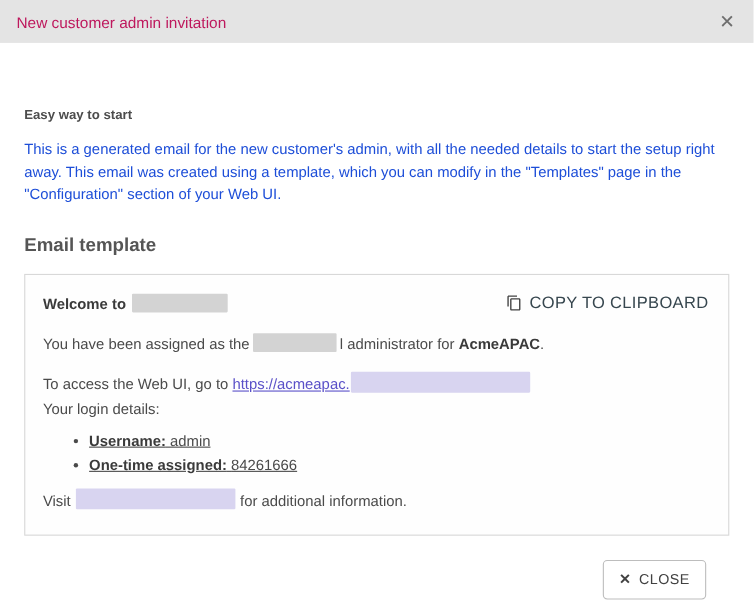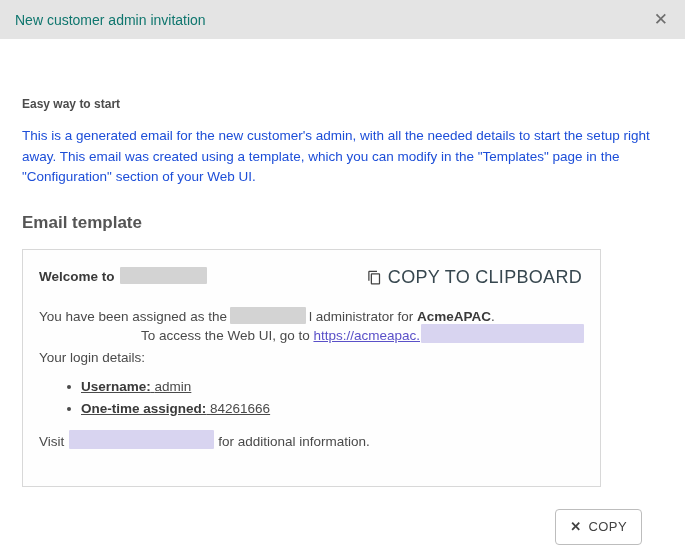--- a/index.html
+++ b/index.html
@@ -11,21 +11,21 @@
     overflow:hidden;
   }
   .dialog{width:685px;height:554px;position:relative;background:#fff;}
 
   
   .dialog-header{
     height:39px;background:#e4e4e4;
     display:flex;align-items:center;justify-content:space-between;
     padding:0 15px;box-sizing:border-box;
   }
-  .dialog-title{font-size:14px;color:#0f766e;}
+  .dialog-title{font-size:14px;color:#be185d;}
   .header-close{
     font-size:17px;color:#6e6e6e;cursor:pointer;line-height:1;
     padding:2px;user-select:none;
   }
 
   
   .dialog-body{padding:0 22px;}
   .page-heading{
     margin:58px 0 0 0;font-size:12px;font-weight:bold;color:#4c4c4c;
   }
@@ -33,48 +33,48 @@
     margin:15px 0 0 0;font-size:13.5px;line-height:20.5px;color:#1d4ed8;
     max-width:641px;
   }
   .section-label{
     margin:25px 0 0 0;font-size:17px;font-weight:bold;color:#555;
   }
 
   
   .email-box{
     margin-top:16px;border:1px solid #d8d8d8;background:#fefefe;
-    box-sizing:border-box;width:579px;height:238px;
+    box-sizing:border-box;width:641px;height:238px;
     padding:17px 16px 12px 16px;
     font-size:13.5px;color:#4a4a4a;
   }
   .email-topline{display:flex;justify-content:space-between;align-items:flex-start;}
   .bold{font-weight:bold;color:#3a3a3a;}
   .copy-btn{
     display:flex;align-items:center;gap:6px;
     background:none;border:none;cursor:pointer;
     font-family:"Liberation Sans", sans-serif;
-    font-size:18px;color:#37474f;letter-spacing:.3px;
+    font-size:15px;color:#37474f;letter-spacing:.3px;
     padding:0;margin-right:2px;
   }
   .copy-btn svg{display:block;}
 
   .redact{
     display:inline-block;height:17px;vertical-align:text-bottom;
     border-radius:1px;
   }
   .redact-gray{background:#d3d3d3;}
   .redact-lav{background:#d8d4f0;}
   .r-welcome{width:87px;margin-left:5px;}
   .r-assigned{width:76px;margin:0 3px;}
   .r-link{width:163px;height:19px;margin-left:1px;}
   .r-visit{width:145px;height:19px;margin:0 4px 0 5px;}
 
   .line-assigned{margin-top:19px;}
-  .line-link{line-height:22px;text-align:right;}
+  .line-link{margin-top:18px;line-height:22px;}
   .line-login{line-height:22px;}
   .email-link{color:#5a50c8;text-decoration:underline;cursor:pointer;}
   .login-list{
     margin:7px 0 0 0;padding:0 0 0 42px;list-style:none;text-decoration:underline;
   }
   .login-list li{line-height:22px;position:relative;}
   .login-list li::before{
     content:"";position:absolute;left:-14px;top:9px;
     width:4px;height:4px;border-radius:50%;background:#4a4a4a;
   }
@@ -152,18 +152,18 @@
 
       <div class="line-visit">
         <span>Visit</span><span class="redact redact-lav r-visit"></span><span>for additional information.</span>
       </div>
 
     </div>
 
     <div class="dialog-footer">
       <button class="close-btn">
         <span class="x-glyph">✕</span>
-        <span>COPY</span>
+        <span>CLOSE</span>
       </button>
     </div>
 
   </div>
 </div>
 
 </body></html>

